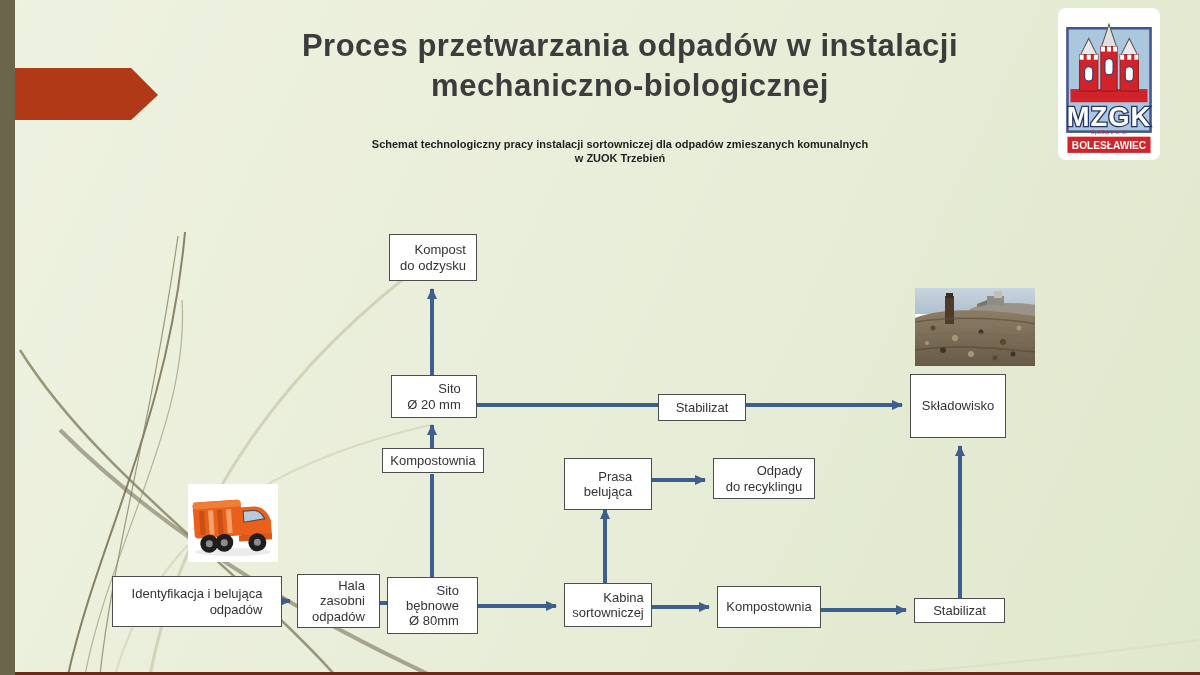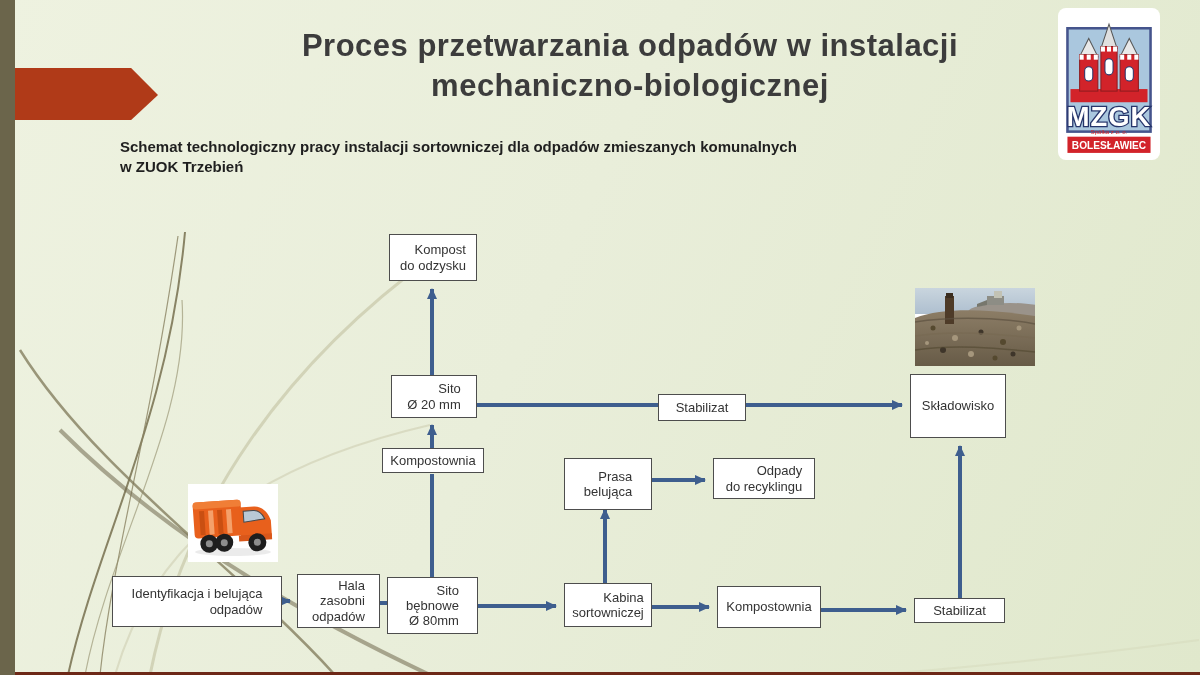--- a/index.html
+++ b/index.html
@@ -13,21 +13,21 @@
   #left-bar{left:0;top:0;width:15px;height:675px;background:#6b654b;z-index:3;}
   #bottom-strip{left:15px;bottom:0;width:1185px;height:3px;background:#6d2817;z-index:3;}
   
   #red-arrow{left:0;top:68px;width:158px;height:52px;background:#b03a18;
     clip-path:polygon(0 0,83% 0,100% 52%,83% 100%,0 100%);z-index:2;}
   
   #curves,#connectors{left:0;top:0;width:1200px;height:675px;z-index:1;}
   
   #title{left:170px;top:26px;width:920px;text-align:center;font-size:31px;line-height:1.28;
     font-weight:bold;color:#3c3c3c;white-space:pre-line;letter-spacing:.5px;z-index:4;}
-  #subtitle{left:120px;top:137px;width:1000px;text-align:left;font-size:15px;line-height:1.3;
+  #subtitle{left:120px;top:137px;width:1000px;text-align:center;font-size:11px;line-height:1.3;
     font-weight:bold;color:#1f1f1f;white-space:pre-line;z-index:4;}
   
   .fbox{position:absolute;background:#fff;border:1.5px solid #4d4d4d;color:#333;
     display:flex;align-items:center;justify-content:center;text-align:right;
     font-size:13px;line-height:1.18;white-space:pre-line;box-sizing:border-box;z-index:4;}
   
   .imgframe{position:absolute;background:#fff;z-index:4;}
   #logo-box{left:1058px;top:8px;width:102px;height:152px;background:#fff;border-radius:8px;z-index:5;}
   svg{display:block;}
 </style>

